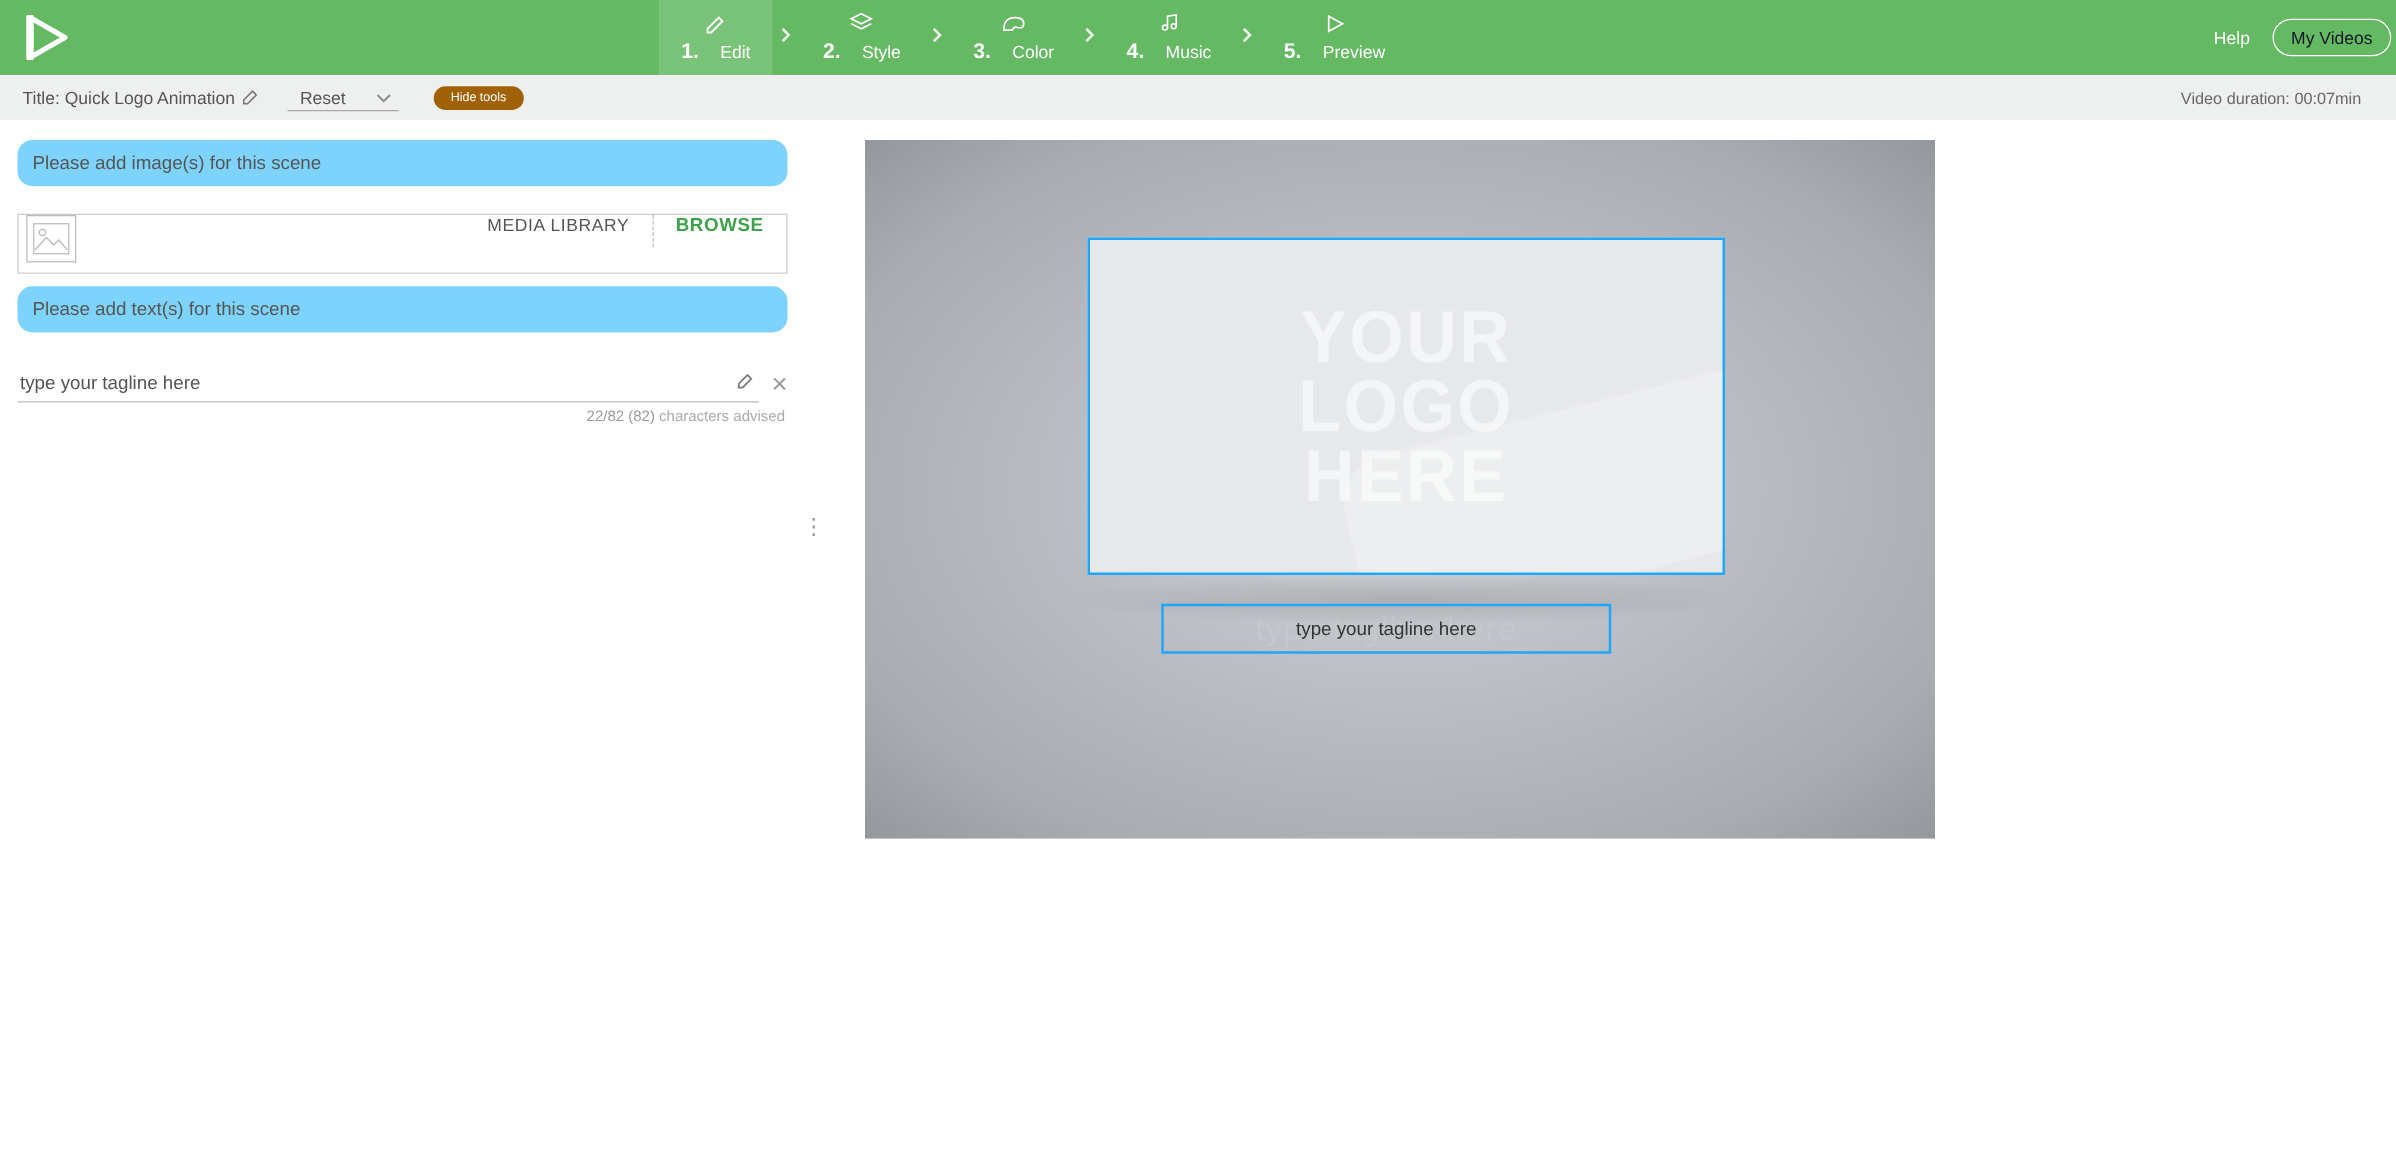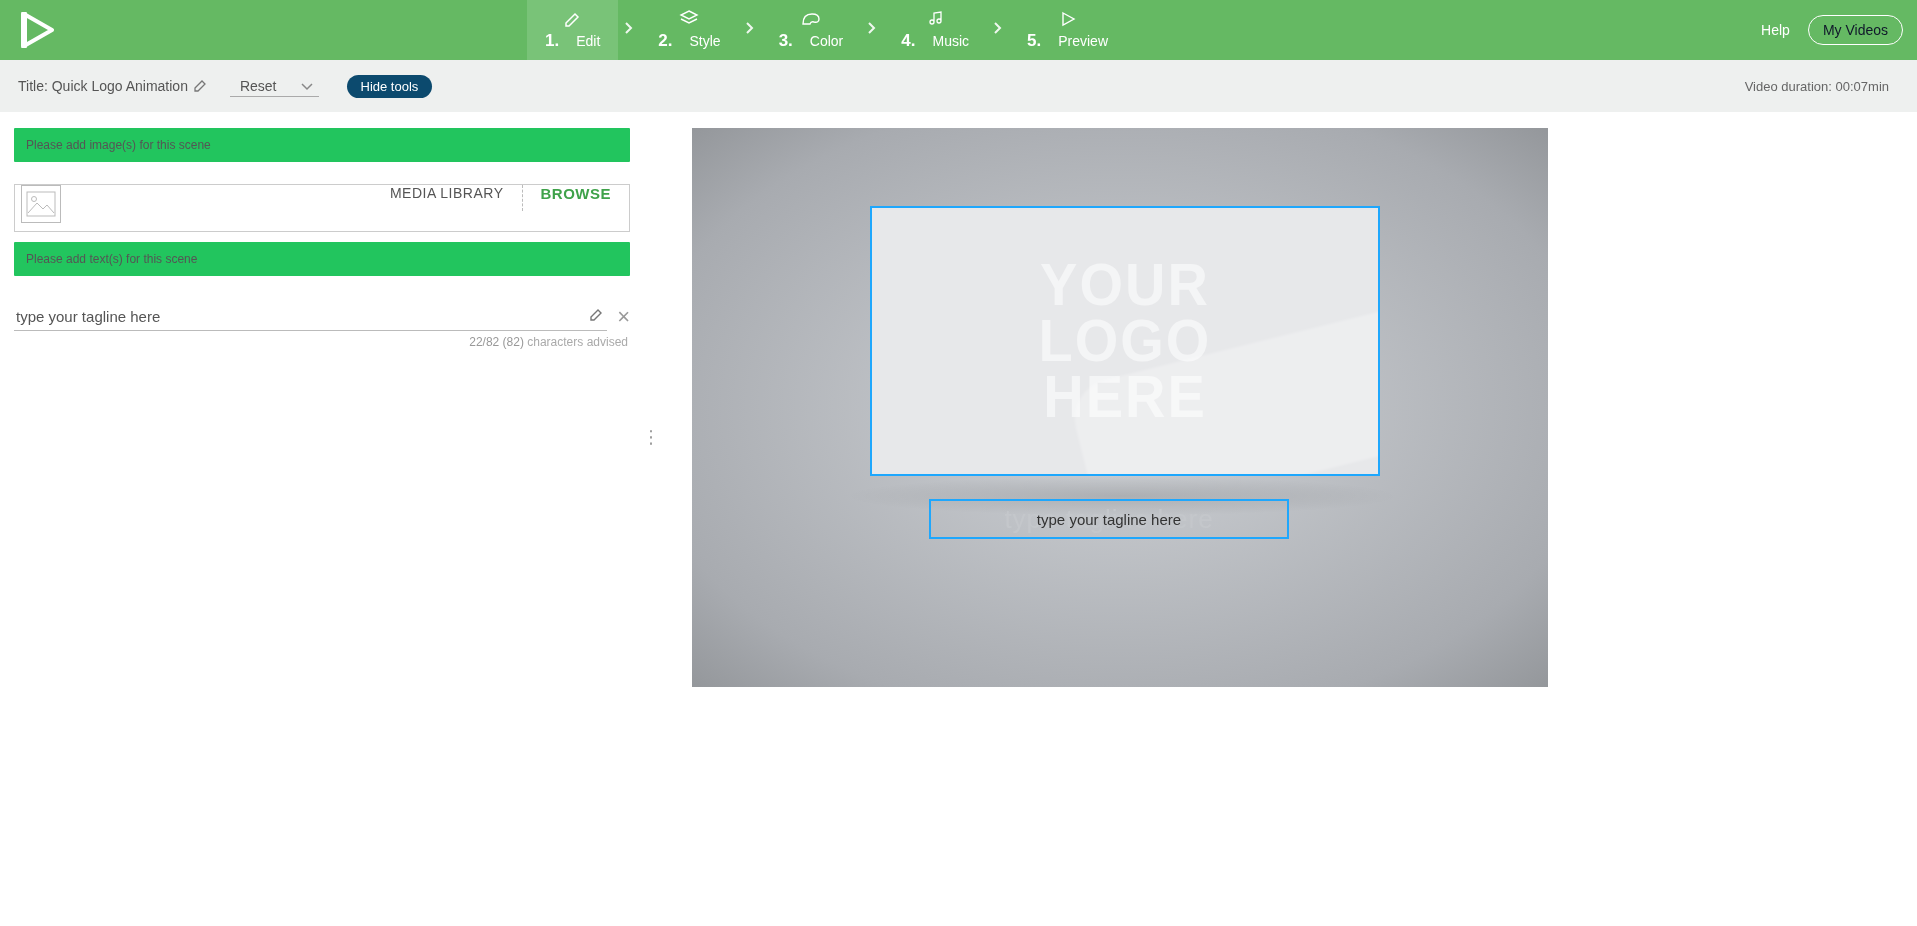--- a/index.html
+++ b/index.html
@@ -9,38 +9,38 @@
 .header { background: #65b963; height: 60px; display: flex; align-items: center; position: relative; }
 .logo { width: 40px; height: 36px; margin-left: 18px; }
 .steps { position: absolute; left: 527px; top: 0; display: flex; align-items: center; height: 60px; }
 .step { display: flex; flex-direction: column; align-items: center; justify-content: center; height: 60px; padding: 0 18px; color: #fff; cursor: pointer; }
 .step.active { background: #79c378; }
 .step-icon { height: 20px; display: flex; align-items: center; justify-content: center; margin-bottom: 2px; }
 .step-label { font-size: 14px; display: flex; align-items: baseline; }
 .step-num { font-size: 17px; font-weight: 600; }
 .step-text { font-size: 14px; margin-left: 17px; }
 .step-sep { color: #fff; font-size: 16px; padding: 0 6px; opacity: 0.9; }
-.header-right { position: absolute; right: 14px; display: flex; align-items: center; gap: 18px; }
+.header-right { position: absolute; right: 4px; display: flex; align-items: center; gap: 18px; }
 .help-link { color: #fff; font-size: 14px; cursor: pointer; }
 .my-videos-btn { border: 1px solid #fff; color: #0f172a; background: transparent; border-radius: 16px; padding: 6px 14px; font-size: 14px; cursor: pointer; }
 
 
-.subheader { background: #eef0ef; height: 52px; display: flex; align-items: center; padding: 0 18px; font-size: 14px; color: #555; }
+.subheader { background: #eef0ef; height: 36px; display: flex; align-items: center; padding: 0 18px; font-size: 14px; color: #555; }
 .title-wrap { display: flex; align-items: center; gap: 6px; }
 .title-text { color: #555; }
 .edit-pencil { color: #888; cursor: pointer; }
 .reset-wrap { display: flex; align-items: flex-start; border-bottom: 1px solid #aaa; margin-left: 22px; padding: 2px 6px 2px 10px; cursor: pointer; color: #555; }
 .reset-wrap .chev { margin-left: 24px; color: #888; }
-.hide-tools-btn { background: #0c4a6e; color: #fff; border: none; border-radius: 14px; padding: 4px 14px; margin-left: 28px; font-size: 13px; cursor: pointer; }
+.hide-tools-btn { background: #a16207; color: #fff; border: none; border-radius: 14px; padding: 4px 14px; margin-left: 28px; font-size: 10px; cursor: pointer; }
 .duration { margin-left: auto; margin-right: 10px; color: #666; font-size: 13px; }
 
 
 .main { display: flex; align-items: flex-start; padding: 16px 0 0 14px; }
 .left-col { width: 616px; position: relative; }
-.section-bar { background: #22c55e; color: #555; font-size: 12px; padding: 10px 12px; border-radius: 1px; }
+.section-bar { background: #7dd3fc; color: #555; font-size: 15px; padding: 10px 12px; border-radius: 12px; }
 .image-box { border: 1px solid #ccc; height: 48px; margin-top: 22px; display: flex; align-items: flex-start; padding: 0 10px 0 6px; }
 .img-placeholder { width: 40px; height: 38px; border: 1px solid #bbb; display: flex; align-items: center; justify-content: center; color: #bbb; position: relative; }
 .image-box-spacer { flex: 1; }
 .media-lib { color: #555; font-size: 14px; letter-spacing: 0.5px; cursor: pointer; }
 .vdivider { width: 1px; height: 26px; border-left: 1px dashed #bbb; margin: 0 18px; }
 .browse { color: #3fa24a; font-size: 15px; font-weight: 600; letter-spacing: 0.5px; cursor: pointer; padding-right: 8px; }
 .section-bar.second { margin-top: 10px; }
 
 .tagline-row { display: flex; align-items: center; margin-top: 26px; }
 .tagline-field { flex: 1; border-bottom: 1px solid #bbb; display: flex; align-items: center; padding: 4px 2px; }

